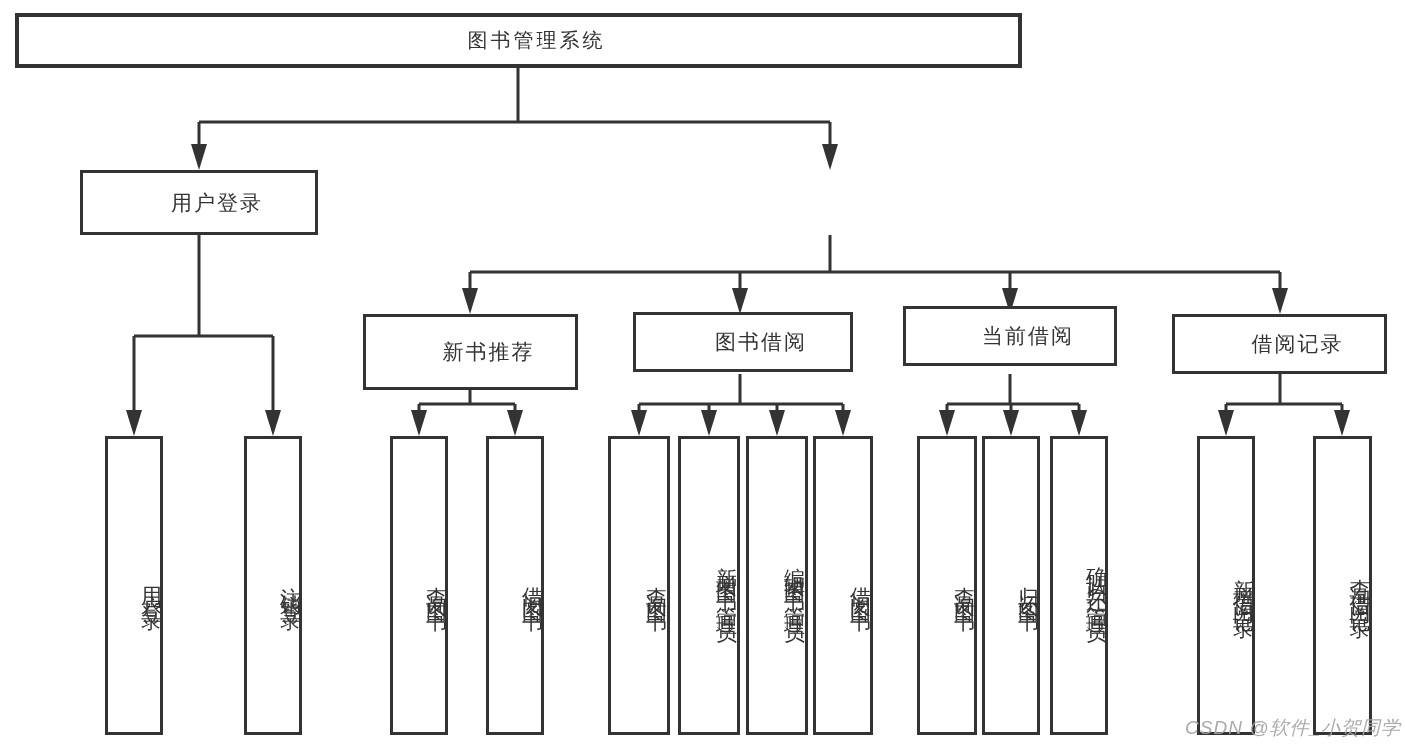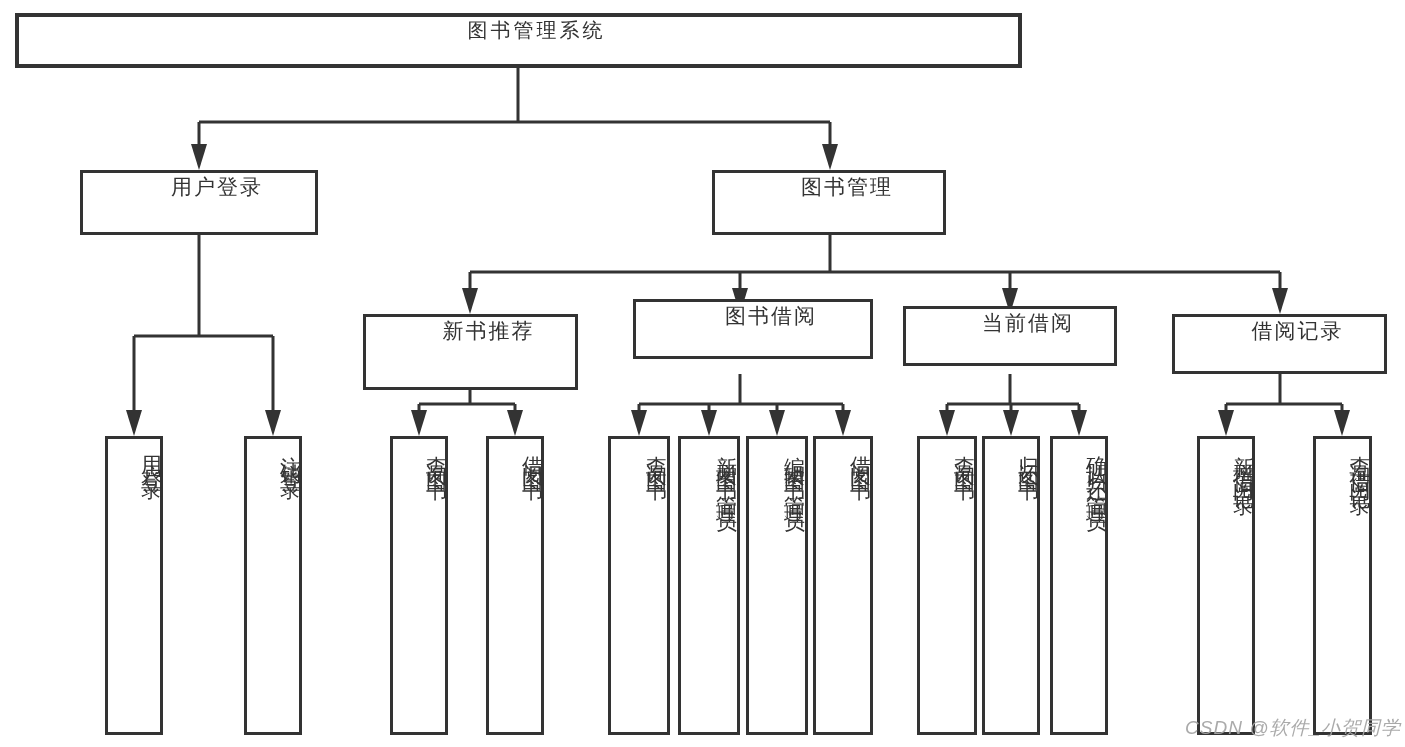--- a/index.html
+++ b/index.html
@@ -17,21 +17,21 @@
     left: 0; top: 0;
     width: 1405px; height: 747px;
     pointer-events: none;
   }
   .node {
     position: absolute;
     box-sizing: border-box;
     border: 3px solid #333333;
     background: #ffffff;
     display: flex;
-    align-items: flex-start;
+    align-items: center;
     justify-content: center;
     text-align: center;
     padding-left: 36px;
   }
   .node.root { border-width: 4px; }
   .h-node .lbl {
     font-size: 21px;
     letter-spacing: 2px;
     white-space: nowrap;
     color: #333333;
@@ -93,28 +93,25 @@
     </g>
   </svg>
 
   <div class="node h-node root" style="left:15px;top:13px;width:1007px;height:55px">
     <span class="lbl">图书管理系统</span>
   </div>
 
   <div class="node h-node" style="left:80px;top:170px;width:238px;height:65px">
     <span class="lbl">用户登录</span>
   </div>
-  <div class="node h-node" style="left:712px;top:170px;width:234px;height:65px">
-    <span class="lbl">图书管理</span>
-  </div>
 
   <div class="node h-node" style="left:363px;top:314px;width:215px;height:76px">
     <span class="lbl">新书推荐</span>
   </div>
-  <div class="node h-node" style="left:633px;top:299px;width:240px;height:60px">
+  <div class="node h-node" style="left:633px;top:312px;width:220px;height:60px">
     <span class="lbl">图书借阅</span>
   </div>
   <div class="node h-node" style="left:903px;top:306px;width:214px;height:60px">
     <span class="lbl">当前借阅</span>
   </div>
   <div class="node h-node" style="left:1172px;top:314px;width:215px;height:60px">
     <span class="lbl">借阅记录</span>
   </div>
 
   <div class="node v-node" style="left:105px;top:436px;width:58px;height:299px">

